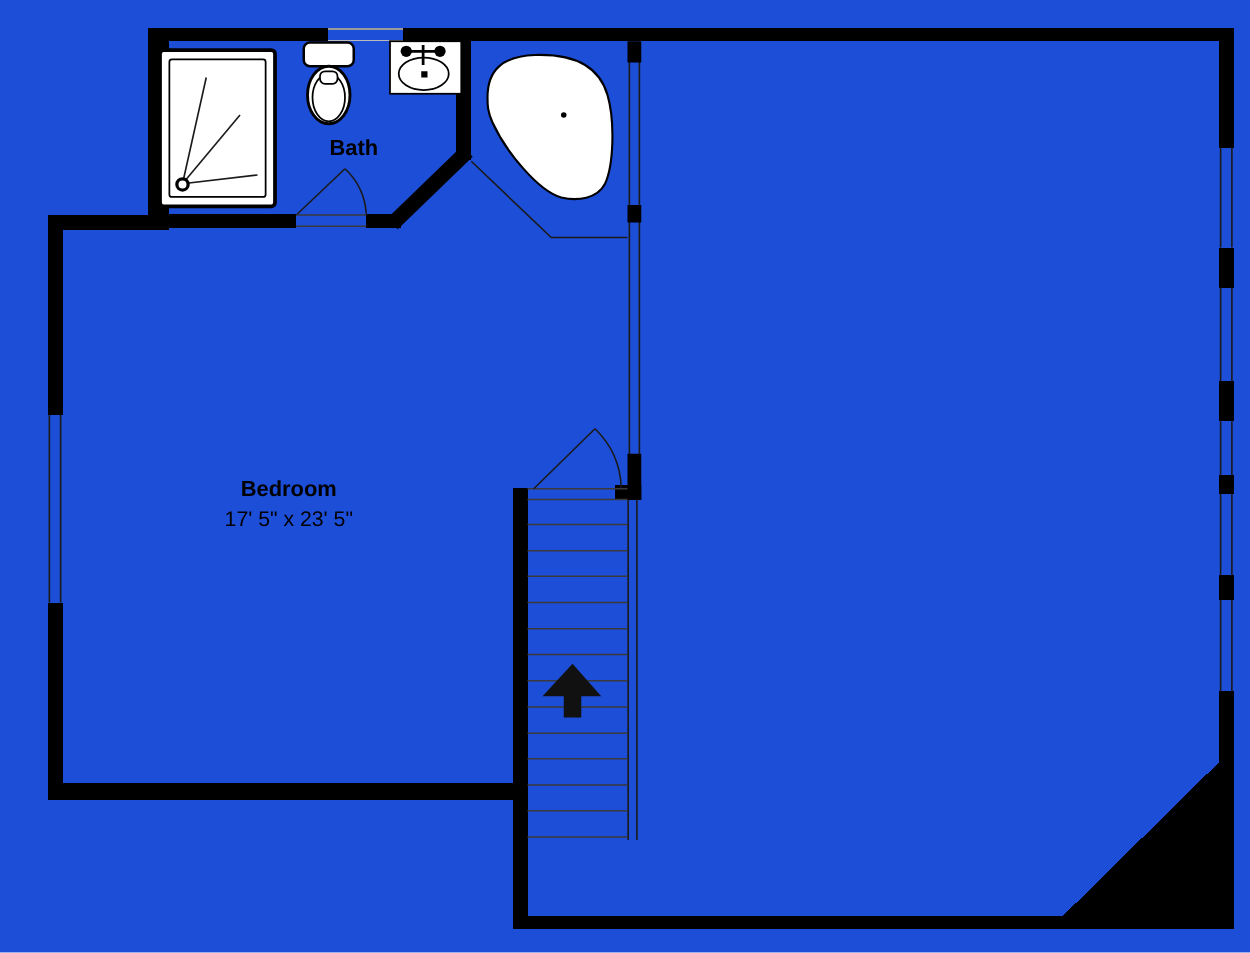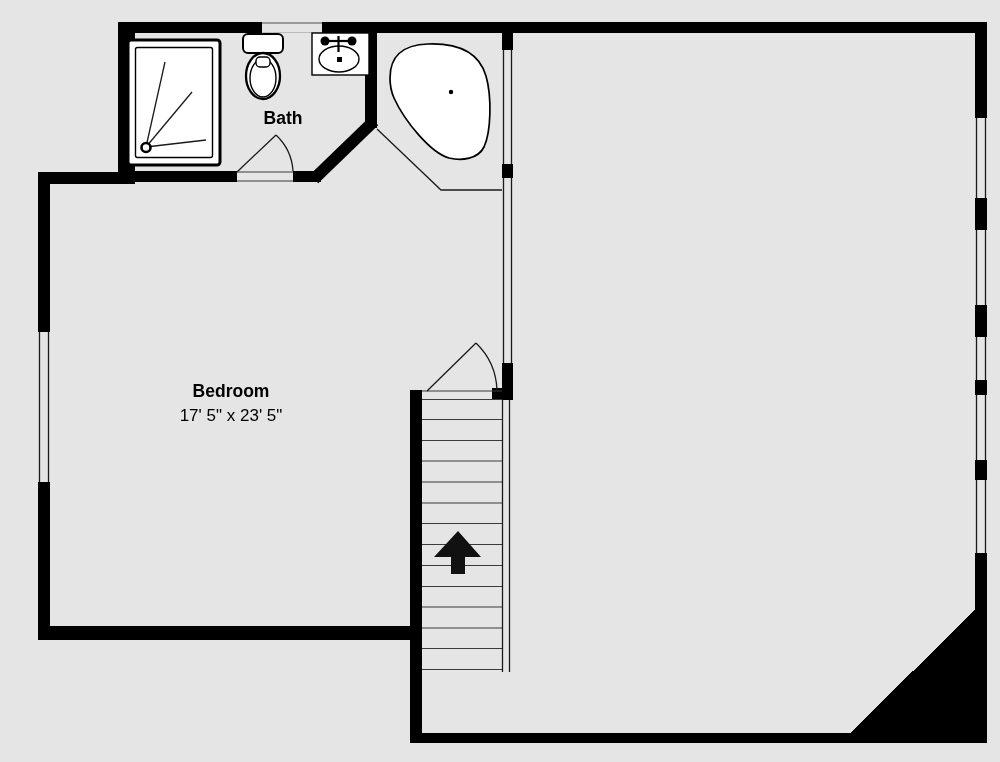--- a/index.html
+++ b/index.html
@@ -5,21 +5,21 @@
   html, body {
     margin: 0;
     padding: 0;
     background: #ffffff;
     font-family: "Liberation Sans", sans-serif;
   }
   .canvas {
     position: relative;
     width: 1000px;
     height: 762px;
-    background: #e5e5e5;
+    background: #1d4ed8;
     overflow: hidden;
   }
   svg { display: block; }
   .wall { fill: #000000; }
   .thin { stroke: #1a1a1a; stroke-width: 1.3; fill: none; }
   .tread { stroke: #3a3a3a; stroke-width: 1.2; }
   .fixture { stroke: #000000; fill: #ffffff; }
   .room-label {
     font-family: "Liberation Sans", sans-serif;
     font-weight: bold;

